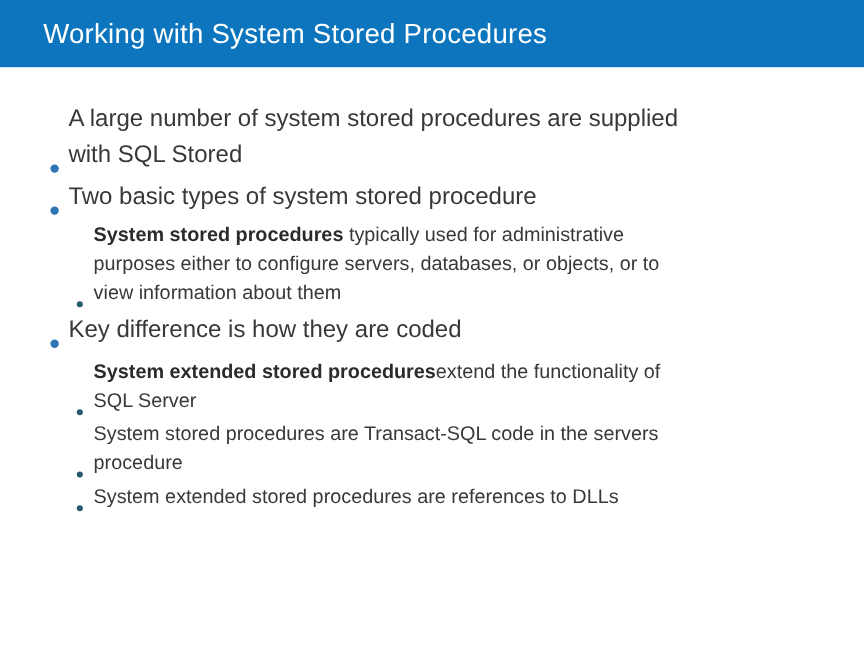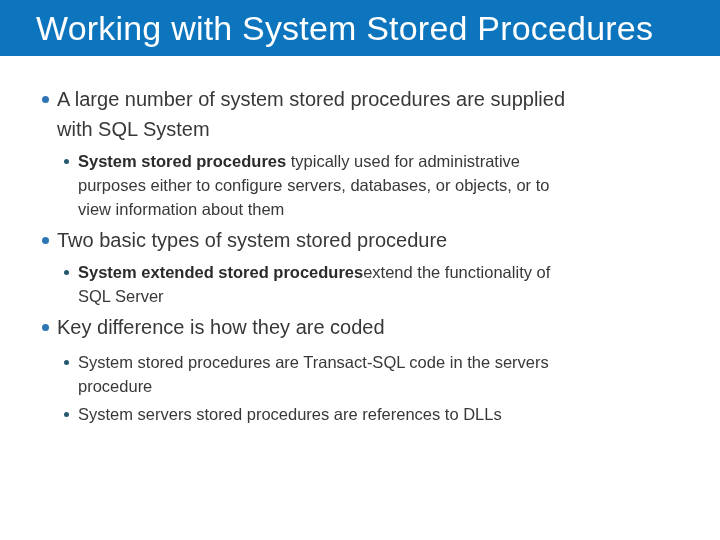--- a/index.html
+++ b/index.html
@@ -19,30 +19,30 @@
   .title-bar {
     width: 720px;
     height: 56px;
     background: #0c75bd;
     display: flex;
     align-items: center;
     padding-left: 36px;
   }
   .title-bar .title {
     color: #ffffff;
-    font-size: 34px;
+    font-size: 23px;
     font-weight: 400;
     letter-spacing: 0.2px;
     white-space: nowrap;
   }
   .content {
     padding: 28px 10px 0 42px;
     color: #383838;
   }
-  .row { display: flex; align-items: flex-start; }
+  .row { display: flex; align-items: flex-end; }
   .row .text-lines { white-space: nowrap; }
   .line { display: block; }
   .l1 {
     font-size: 20px;
     margin-bottom: 5px;
   }
   .l1 .line { line-height: 30px; }
   .l1 .dot {
     flex: 0 0 auto;
     width: 7px; height: 7px;
@@ -74,64 +74,64 @@
   <div class="title-bar">
     <span class="title">Working with System Stored Procedures</span>
   </div>
 
   <div class="content">
 
     <div class="row l1">
       <span class="dot"></span>
       <span class="text-lines">
         <span class="line">A large number of system stored procedures are supplied</span>
-        <span class="line">with SQL System</span>
-      </span>
-    </div>
-
-    <div class="row l2">
-      <span class="dot"></span>
-      <span class="text-lines">
-        <span class="line"><span class="bold">System stored procedures</span><span> typically used for administrative</span></span>
-        <span class="line">purposes either to configure servers, databases, or objects, or to</span>
-        <span class="line">view information about them</span>
+        <span class="line">with SQL Stored</span>
       </span>
     </div>
 
     <div class="row l1">
       <span class="dot"></span>
       <span class="text-lines">
         <span class="line">Two basic types of system stored procedure</span>
       </span>
     </div>
 
     <div class="row l2">
       <span class="dot"></span>
       <span class="text-lines">
-        <span class="line"><span class="bold">System extended stored procedures</span><span>extend the functionality of</span></span>
-        <span class="line">SQL Server</span>
+        <span class="line"><span class="bold">System stored procedures</span><span> typically used for administrative</span></span>
+        <span class="line">purposes either to configure servers, databases, or objects, or to</span>
+        <span class="line">view information about them</span>
       </span>
     </div>
 
     <div class="row l1 mb8">
       <span class="dot"></span>
       <span class="text-lines">
         <span class="line">Key difference is how they are coded</span>
+      </span>
+    </div>
+
+    <div class="row l2">
+      <span class="dot"></span>
+      <span class="text-lines">
+        <span class="line"><span class="bold">System extended stored procedures</span><span>extend the functionality of</span></span>
+        <span class="line">SQL Server</span>
       </span>
     </div>
 
     <div class="row l2">
       <span class="dot"></span>
       <span class="text-lines">
         <span class="line">System stored procedures are Transact-SQL code in the servers</span>
         <span class="line">procedure</span>
       </span>
     </div>
 
     <div class="row l2">
       <span class="dot"></span>
       <span class="text-lines">
-        <span class="line">System servers stored procedures are references to DLLs</span>
+        <span class="line">System extended stored procedures are references to DLLs</span>
       </span>
     </div>
 
   </div>
 </div>
 
 </body></html>

